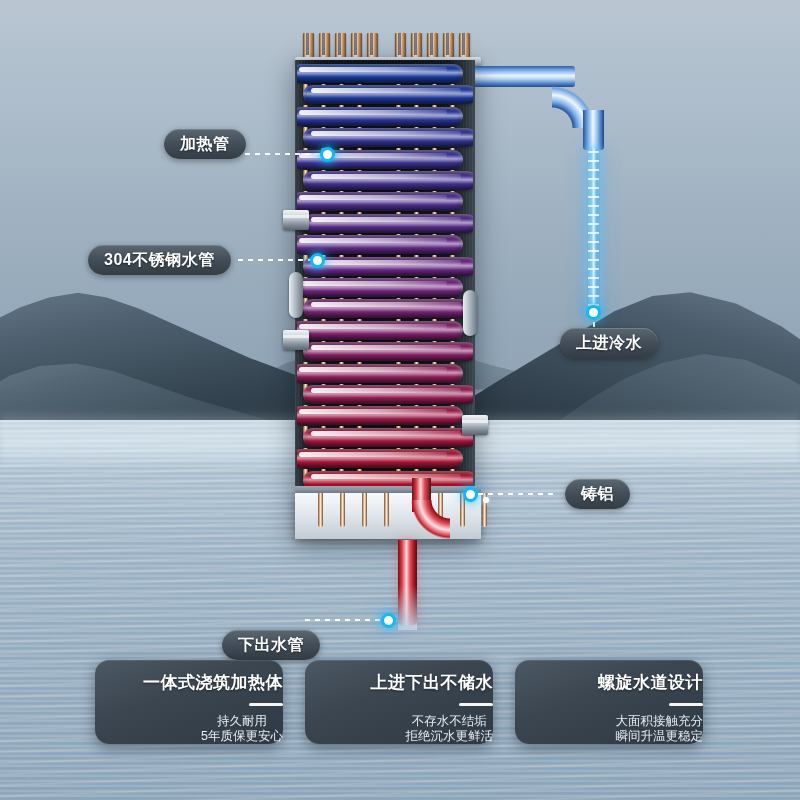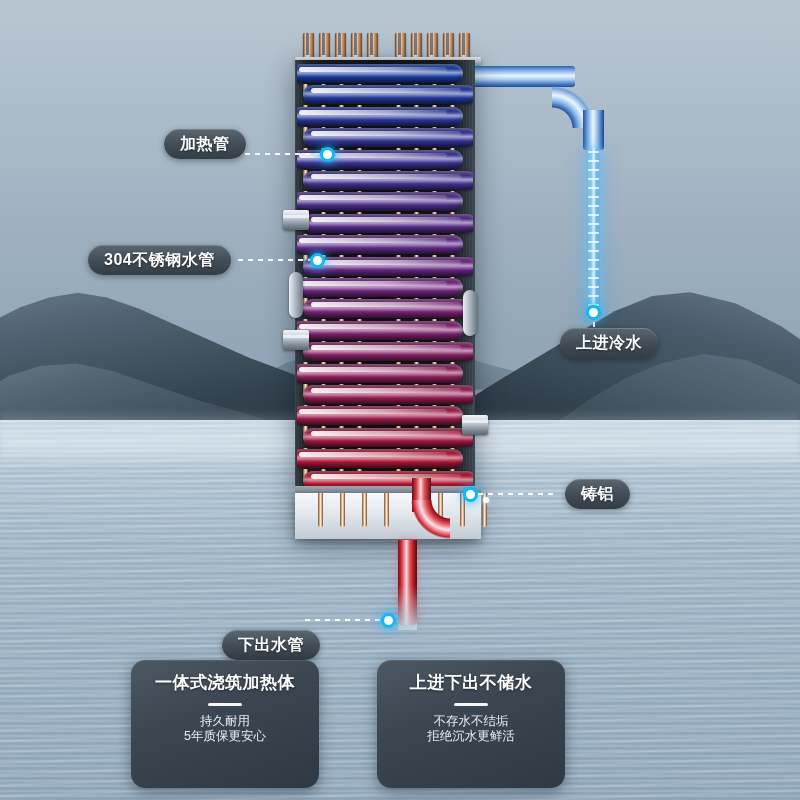--- a/index.html
+++ b/index.html
@@ -235,24 +235,24 @@
     box-sizing:border-box;
   }
   .smalldot{
     position:absolute;width:6px;height:6px;border-radius:50%;background:#fff;
     box-shadow:0 0 4px rgba(255,255,255,.9);
   }
 
   
   #cards{position:absolute;left:95px;top:660px;width:610px;height:110px;display:flex;gap:22px;}
   .card{
-    width:188px;height:128px;border-radius:14px;
+    width:188px;height:84px;border-radius:14px;
     background:linear-gradient(160deg,#4c5863 0%,#3b4651 40%,#2f3944 100%);
     box-shadow:0 4px 14px rgba(15,28,40,.45),inset 0 1px 0 rgba(255,255,255,.10);
-    display:flex;flex-direction:column;align-items:center;padding-top:11px;box-sizing:border-box;margin-left:36px;
+    display:flex;flex-direction:column;align-items:flex-end;padding-top:11px;box-sizing:border-box;
   }
   .card-title{
     color:#fff;font-size:17px;font-weight:bold;letter-spacing:.5px;
     text-shadow:0 1px 2px rgba(0,0,0,.5);
   }
   .card-div{width:34px;height:3px;background:#fff;border-radius:2px;margin:9px 0 8px;opacity:.95;}
   .card-sub{color:#e7edf3;font-size:12.5px;line-height:15px;text-align:center;}
 </style>
 </head>
 <body>
@@ -586,15 +586,23 @@
 
     <div class="card">
       <div class="card-title">上进下出不储水</div>
       <div class="card-div"></div>
       <div class="card-sub">
         <div>不存水不结垢</div>
         <div>拒绝沉水更鲜活</div>
       </div>
     </div>
 
+    <div class="card">
+      <div class="card-title">螺旋水道设计</div>
+      <div class="card-div"></div>
+      <div class="card-sub">
+        <div>大面积接触充分</div>
+        <div>瞬间升温更稳定</div>
+      </div>
+    </div>
 
   </div>
 </div>
 
 </body></html>

